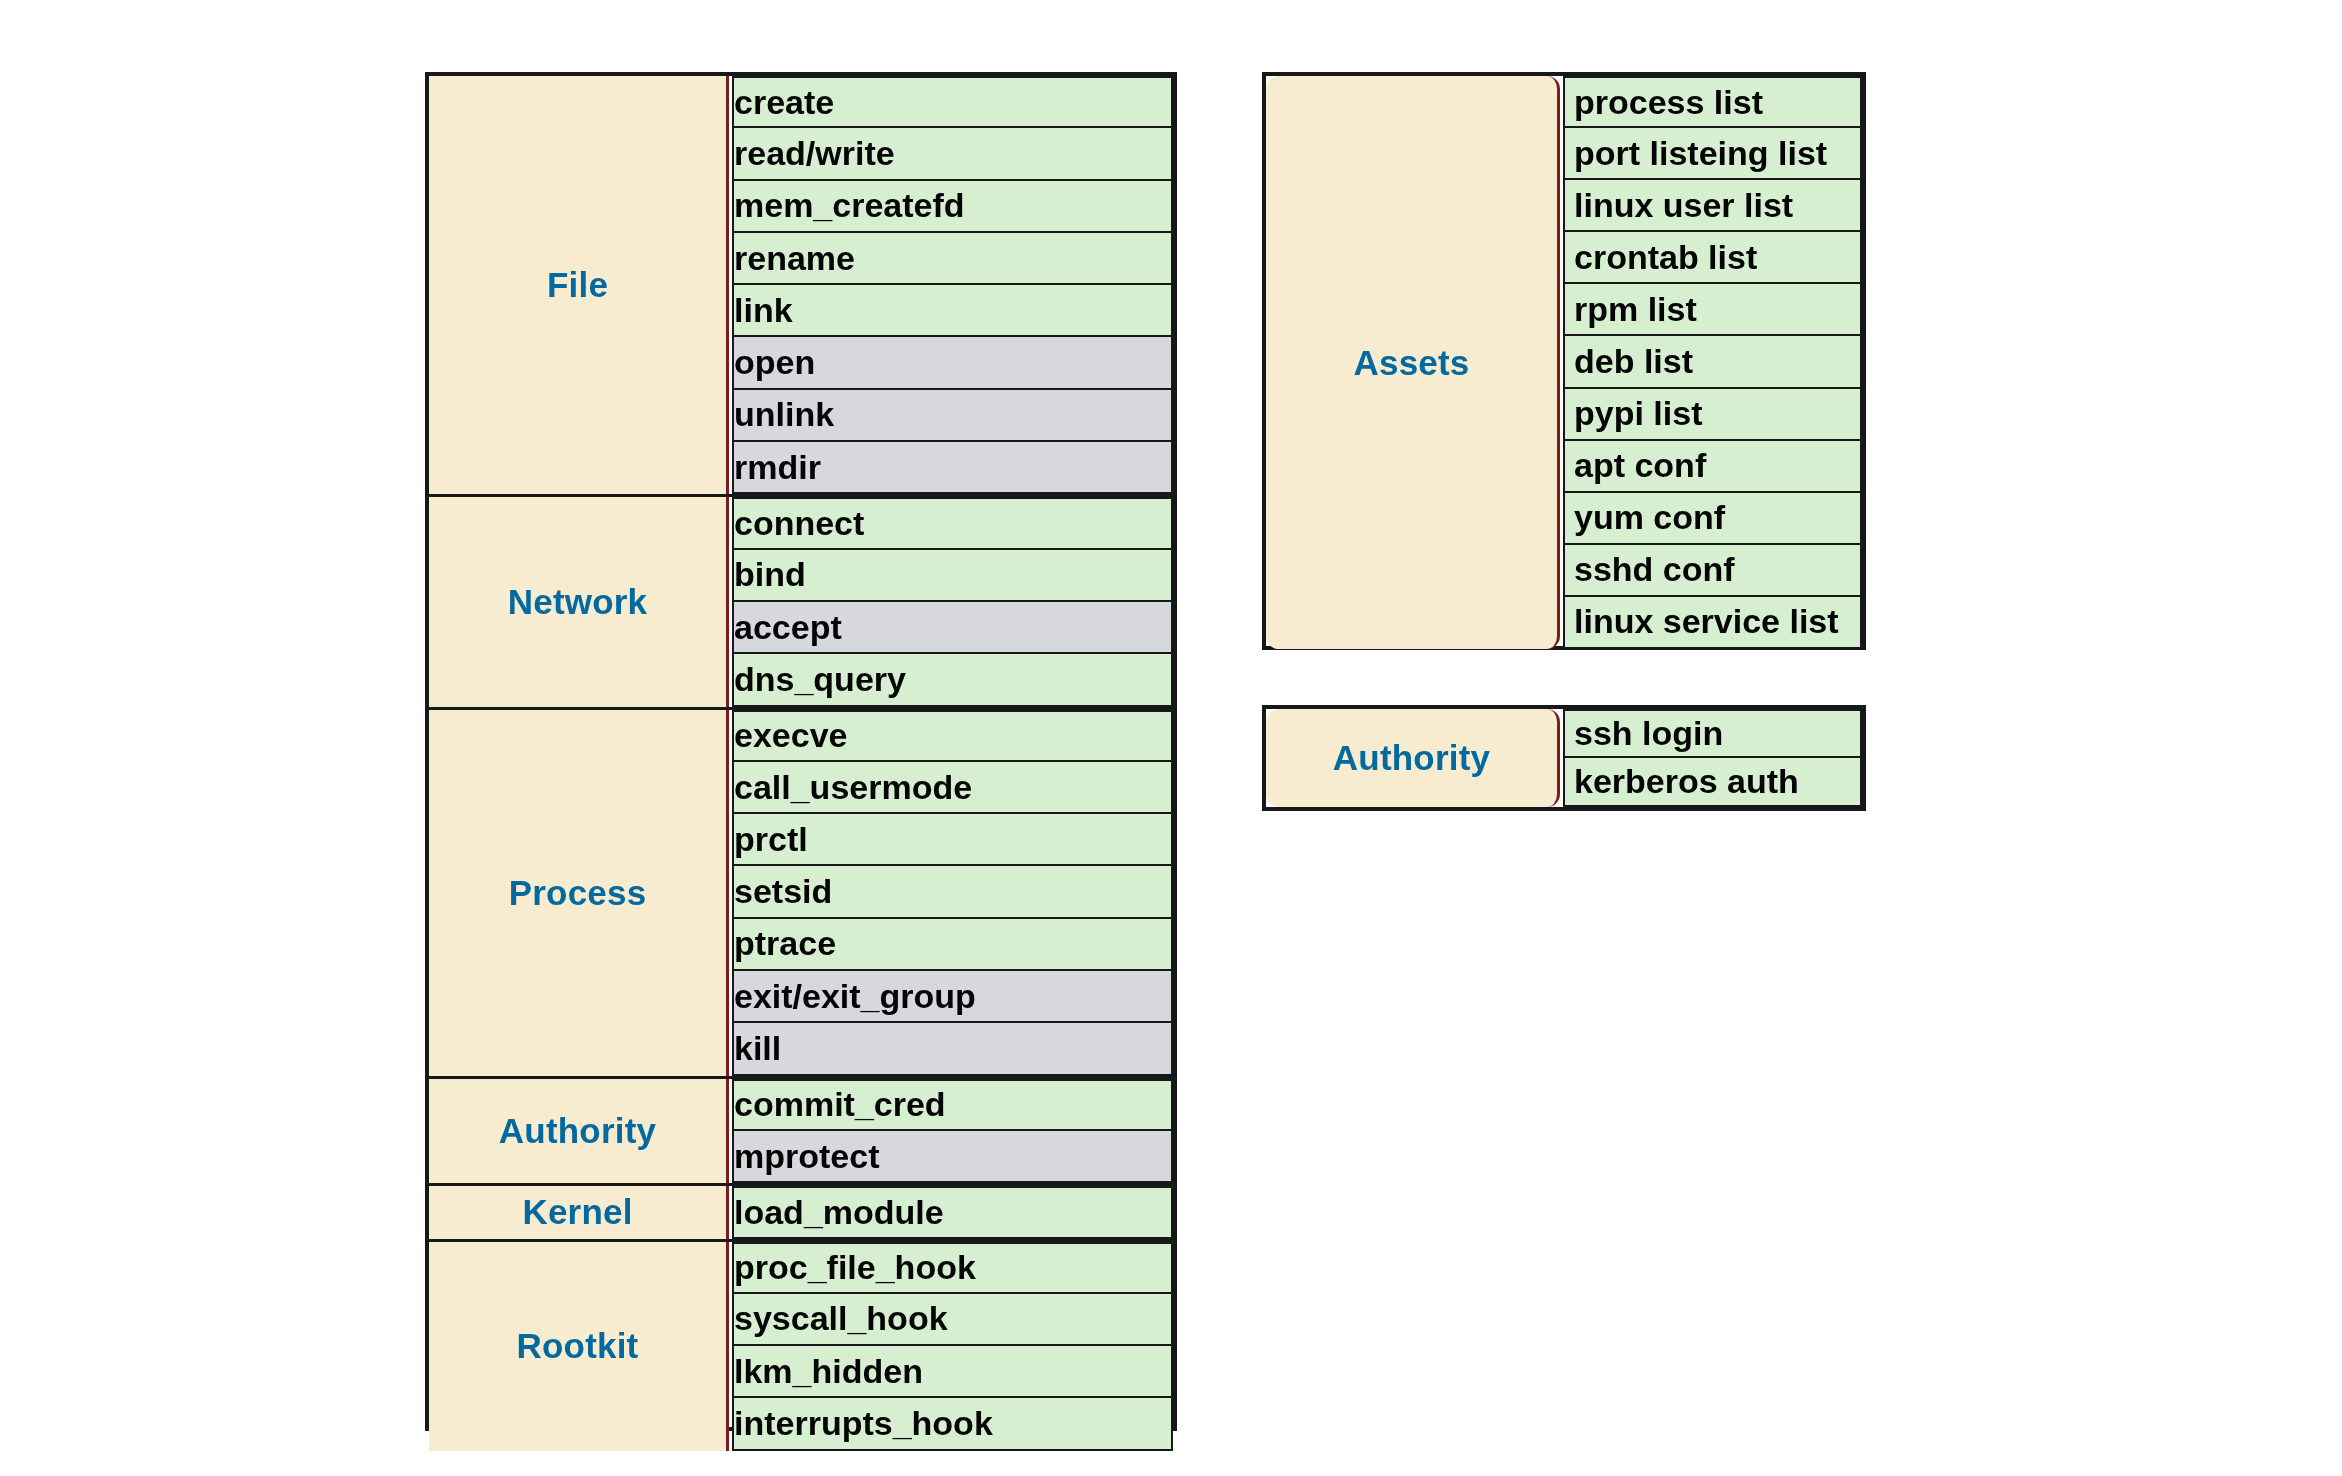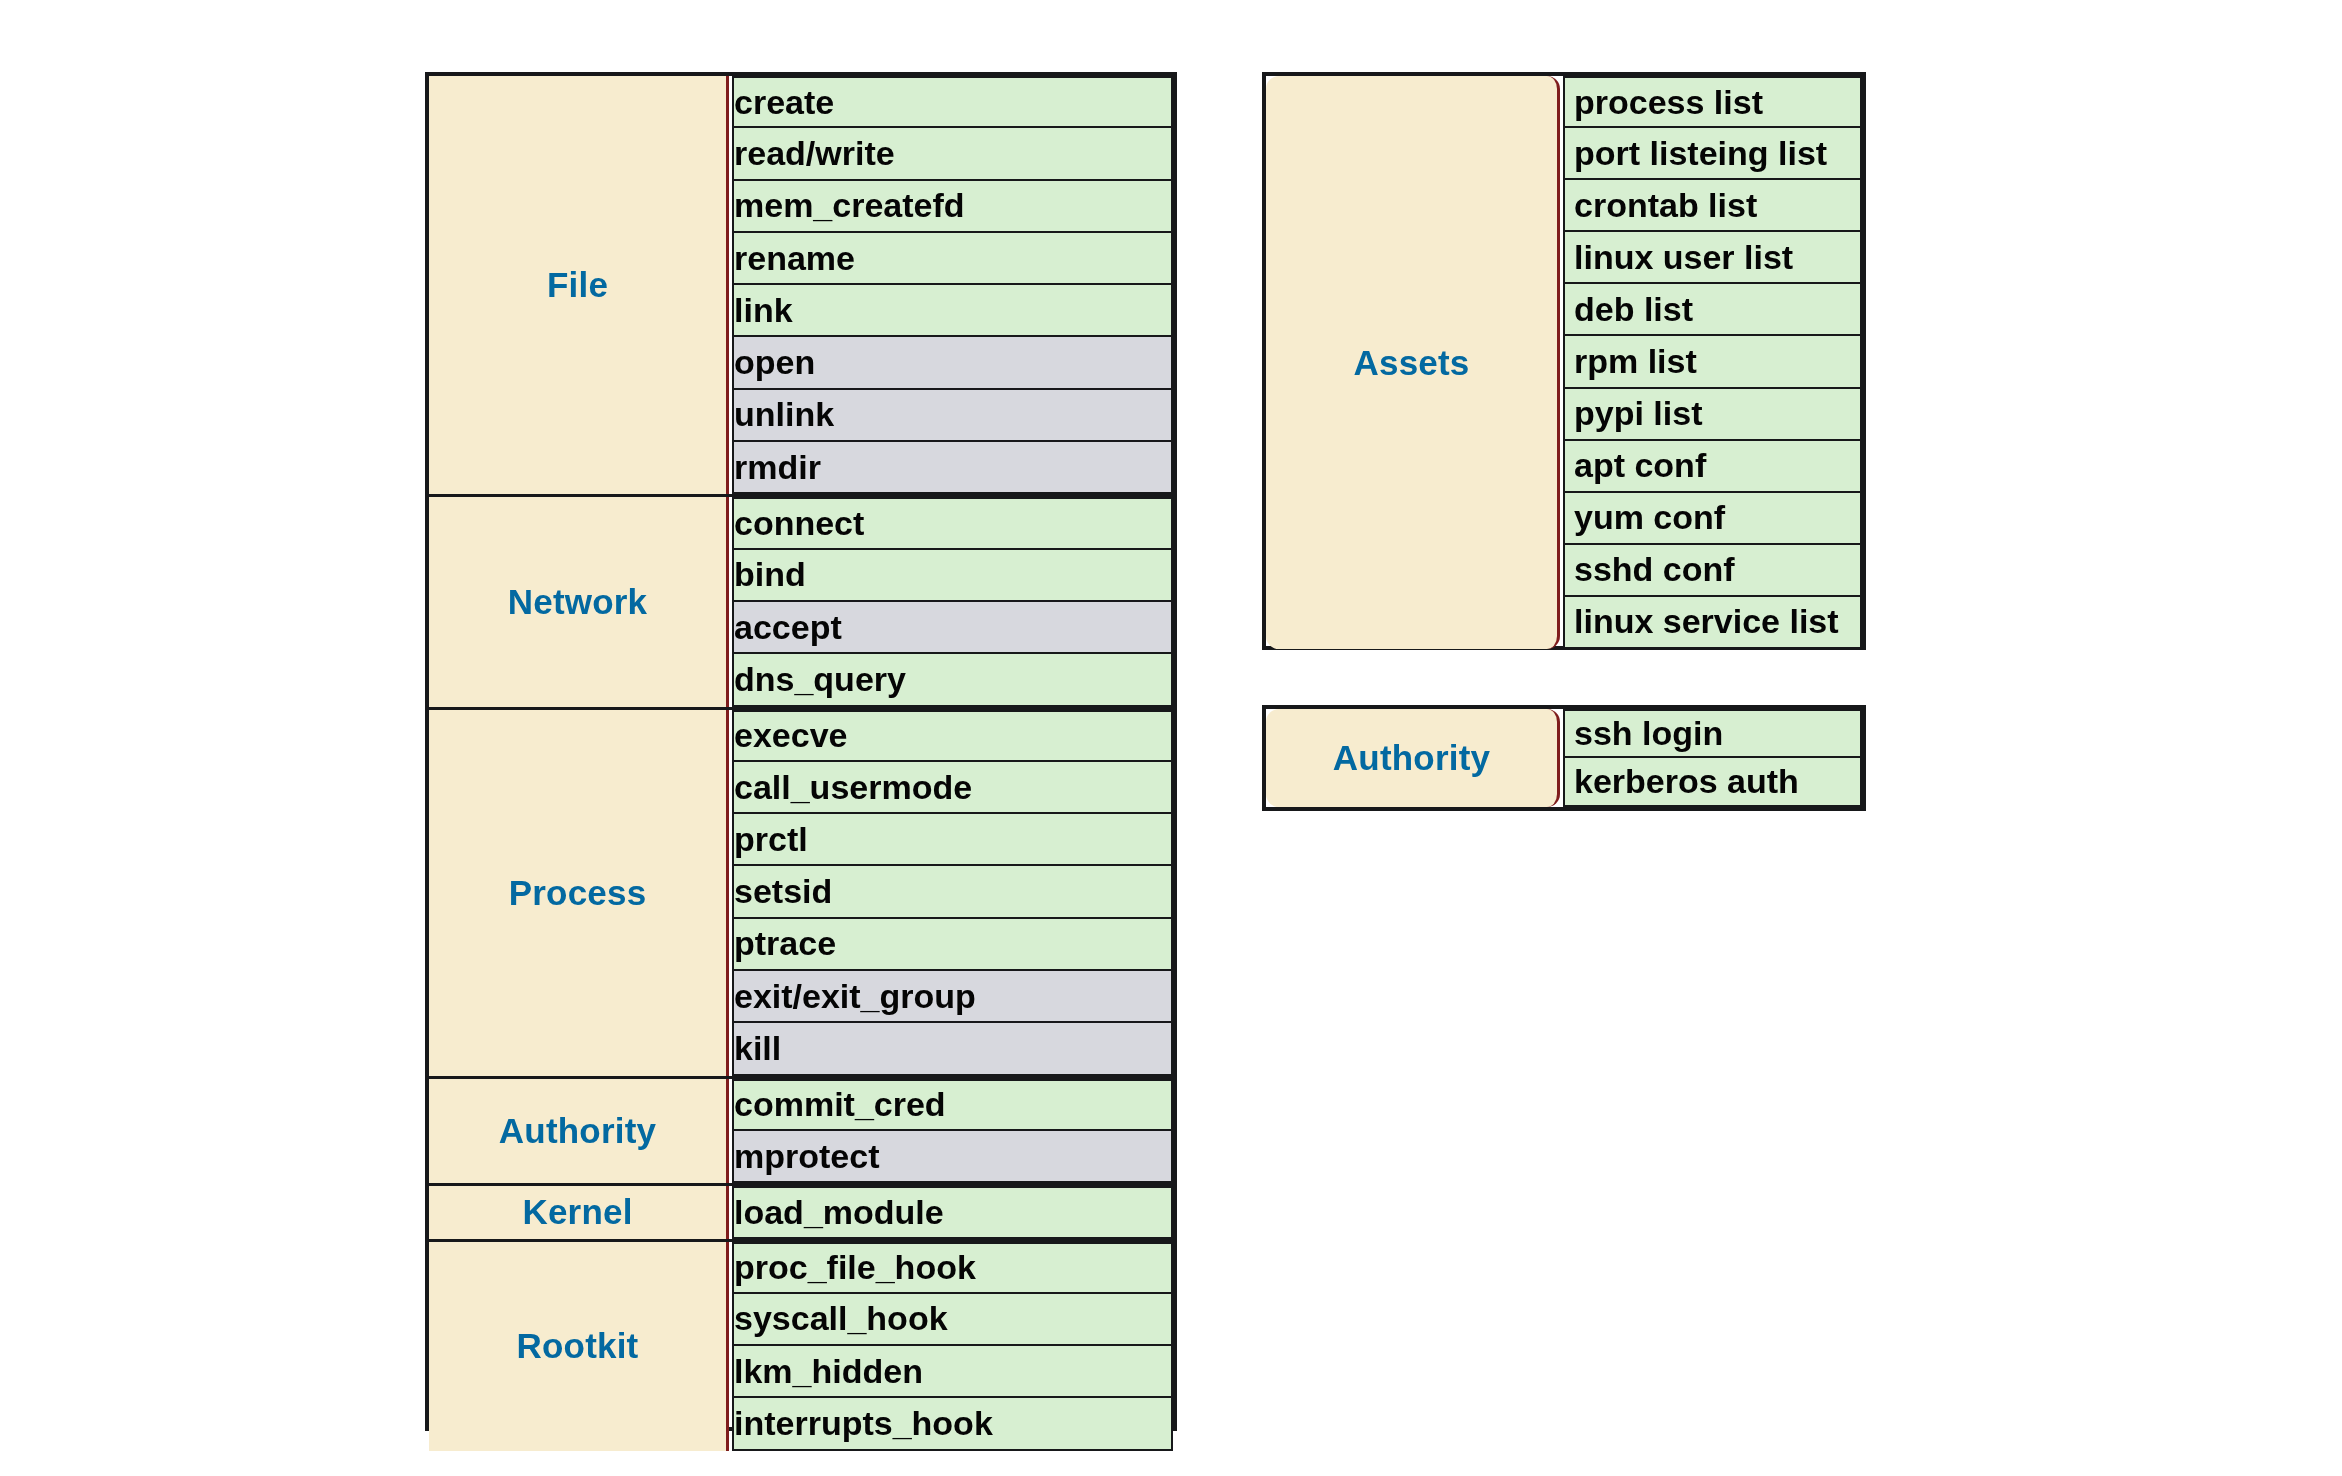--- a/index.html
+++ b/index.html
@@ -161,24 +161,24 @@
       </div>
     </div>
   </div>
 
 <div class="matrix-table" id="assets-table">
     <div class="group">
       <div class="group-label">Assets</div>
       <div class="group-items">
         <div class="item-row green">process list</div>
         <div class="item-row green">port listeing list</div>
+        <div class="item-row green">linux user list</div>
         <div class="item-row green">crontab list</div>
-        <div class="item-row green">linux user list</div>
+        <div class="item-row green">rpm list</div>
         <div class="item-row green">deb list</div>
-        <div class="item-row green">rpm list</div>
         <div class="item-row green">pypi list</div>
         <div class="item-row green">apt conf</div>
         <div class="item-row green">yum conf</div>
         <div class="item-row green">sshd conf</div>
         <div class="item-row green">linux service list</div>
       </div>
     </div>
   </div>
 
 <div class="matrix-table" id="log-table">

